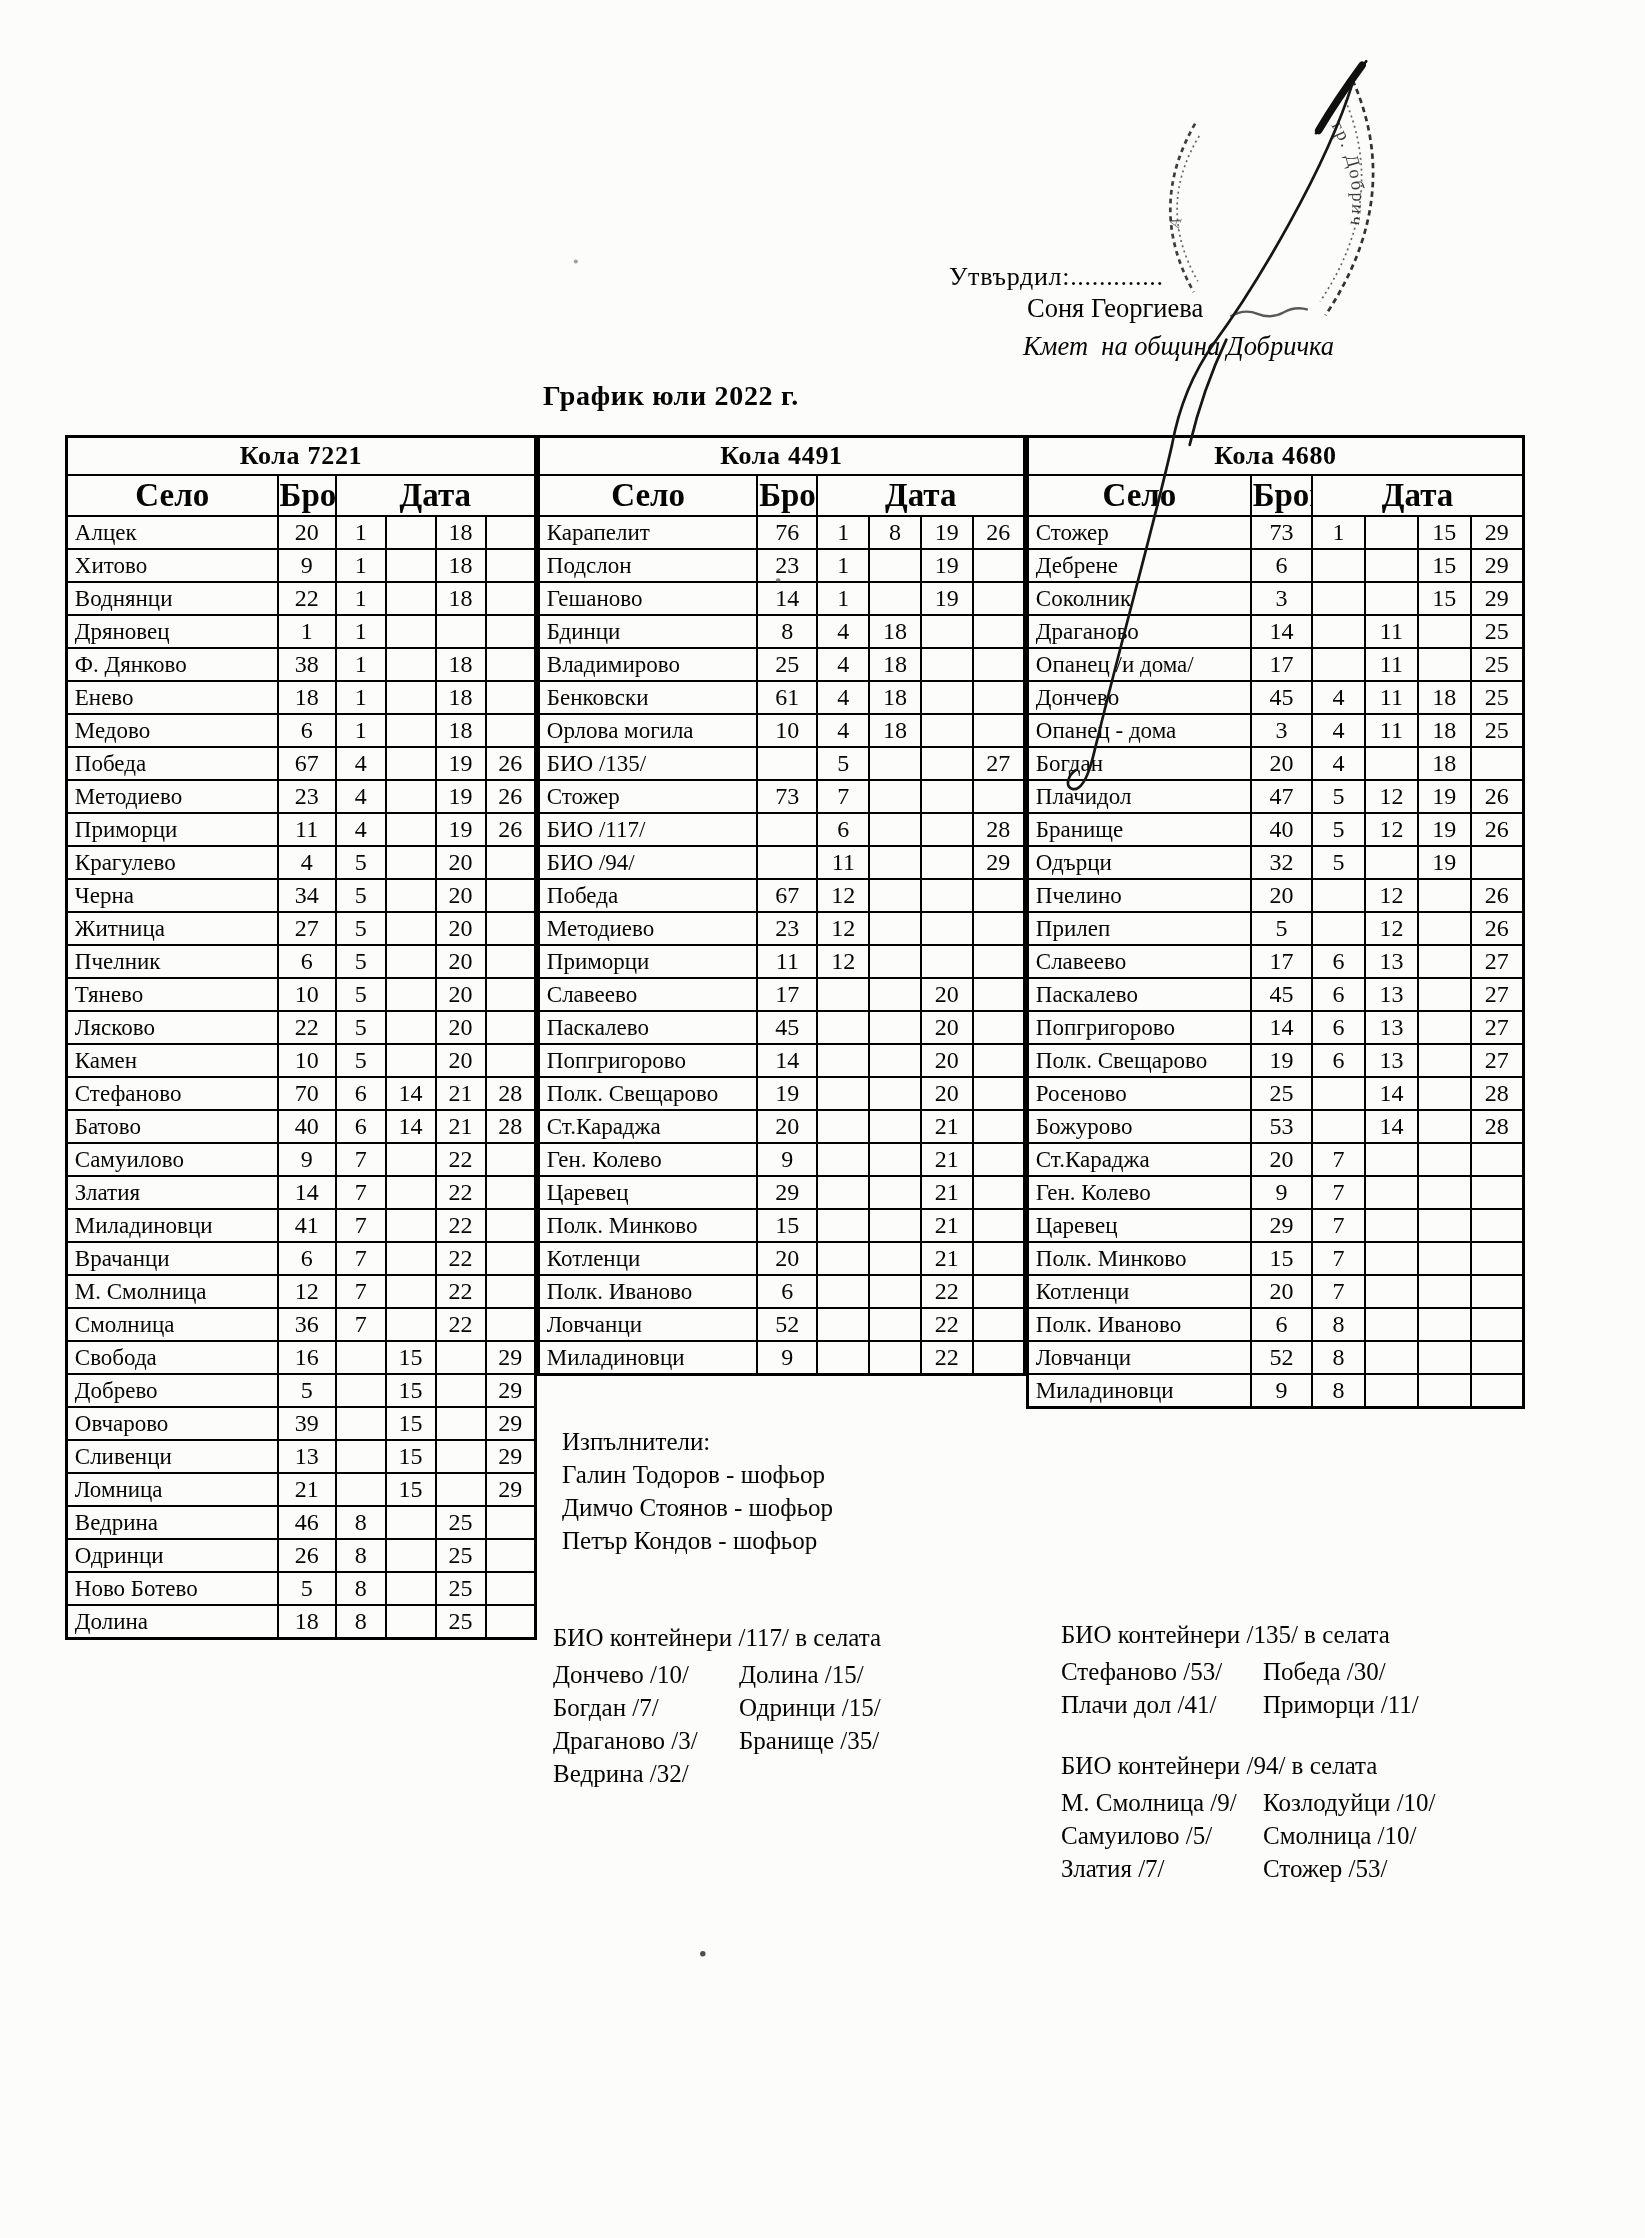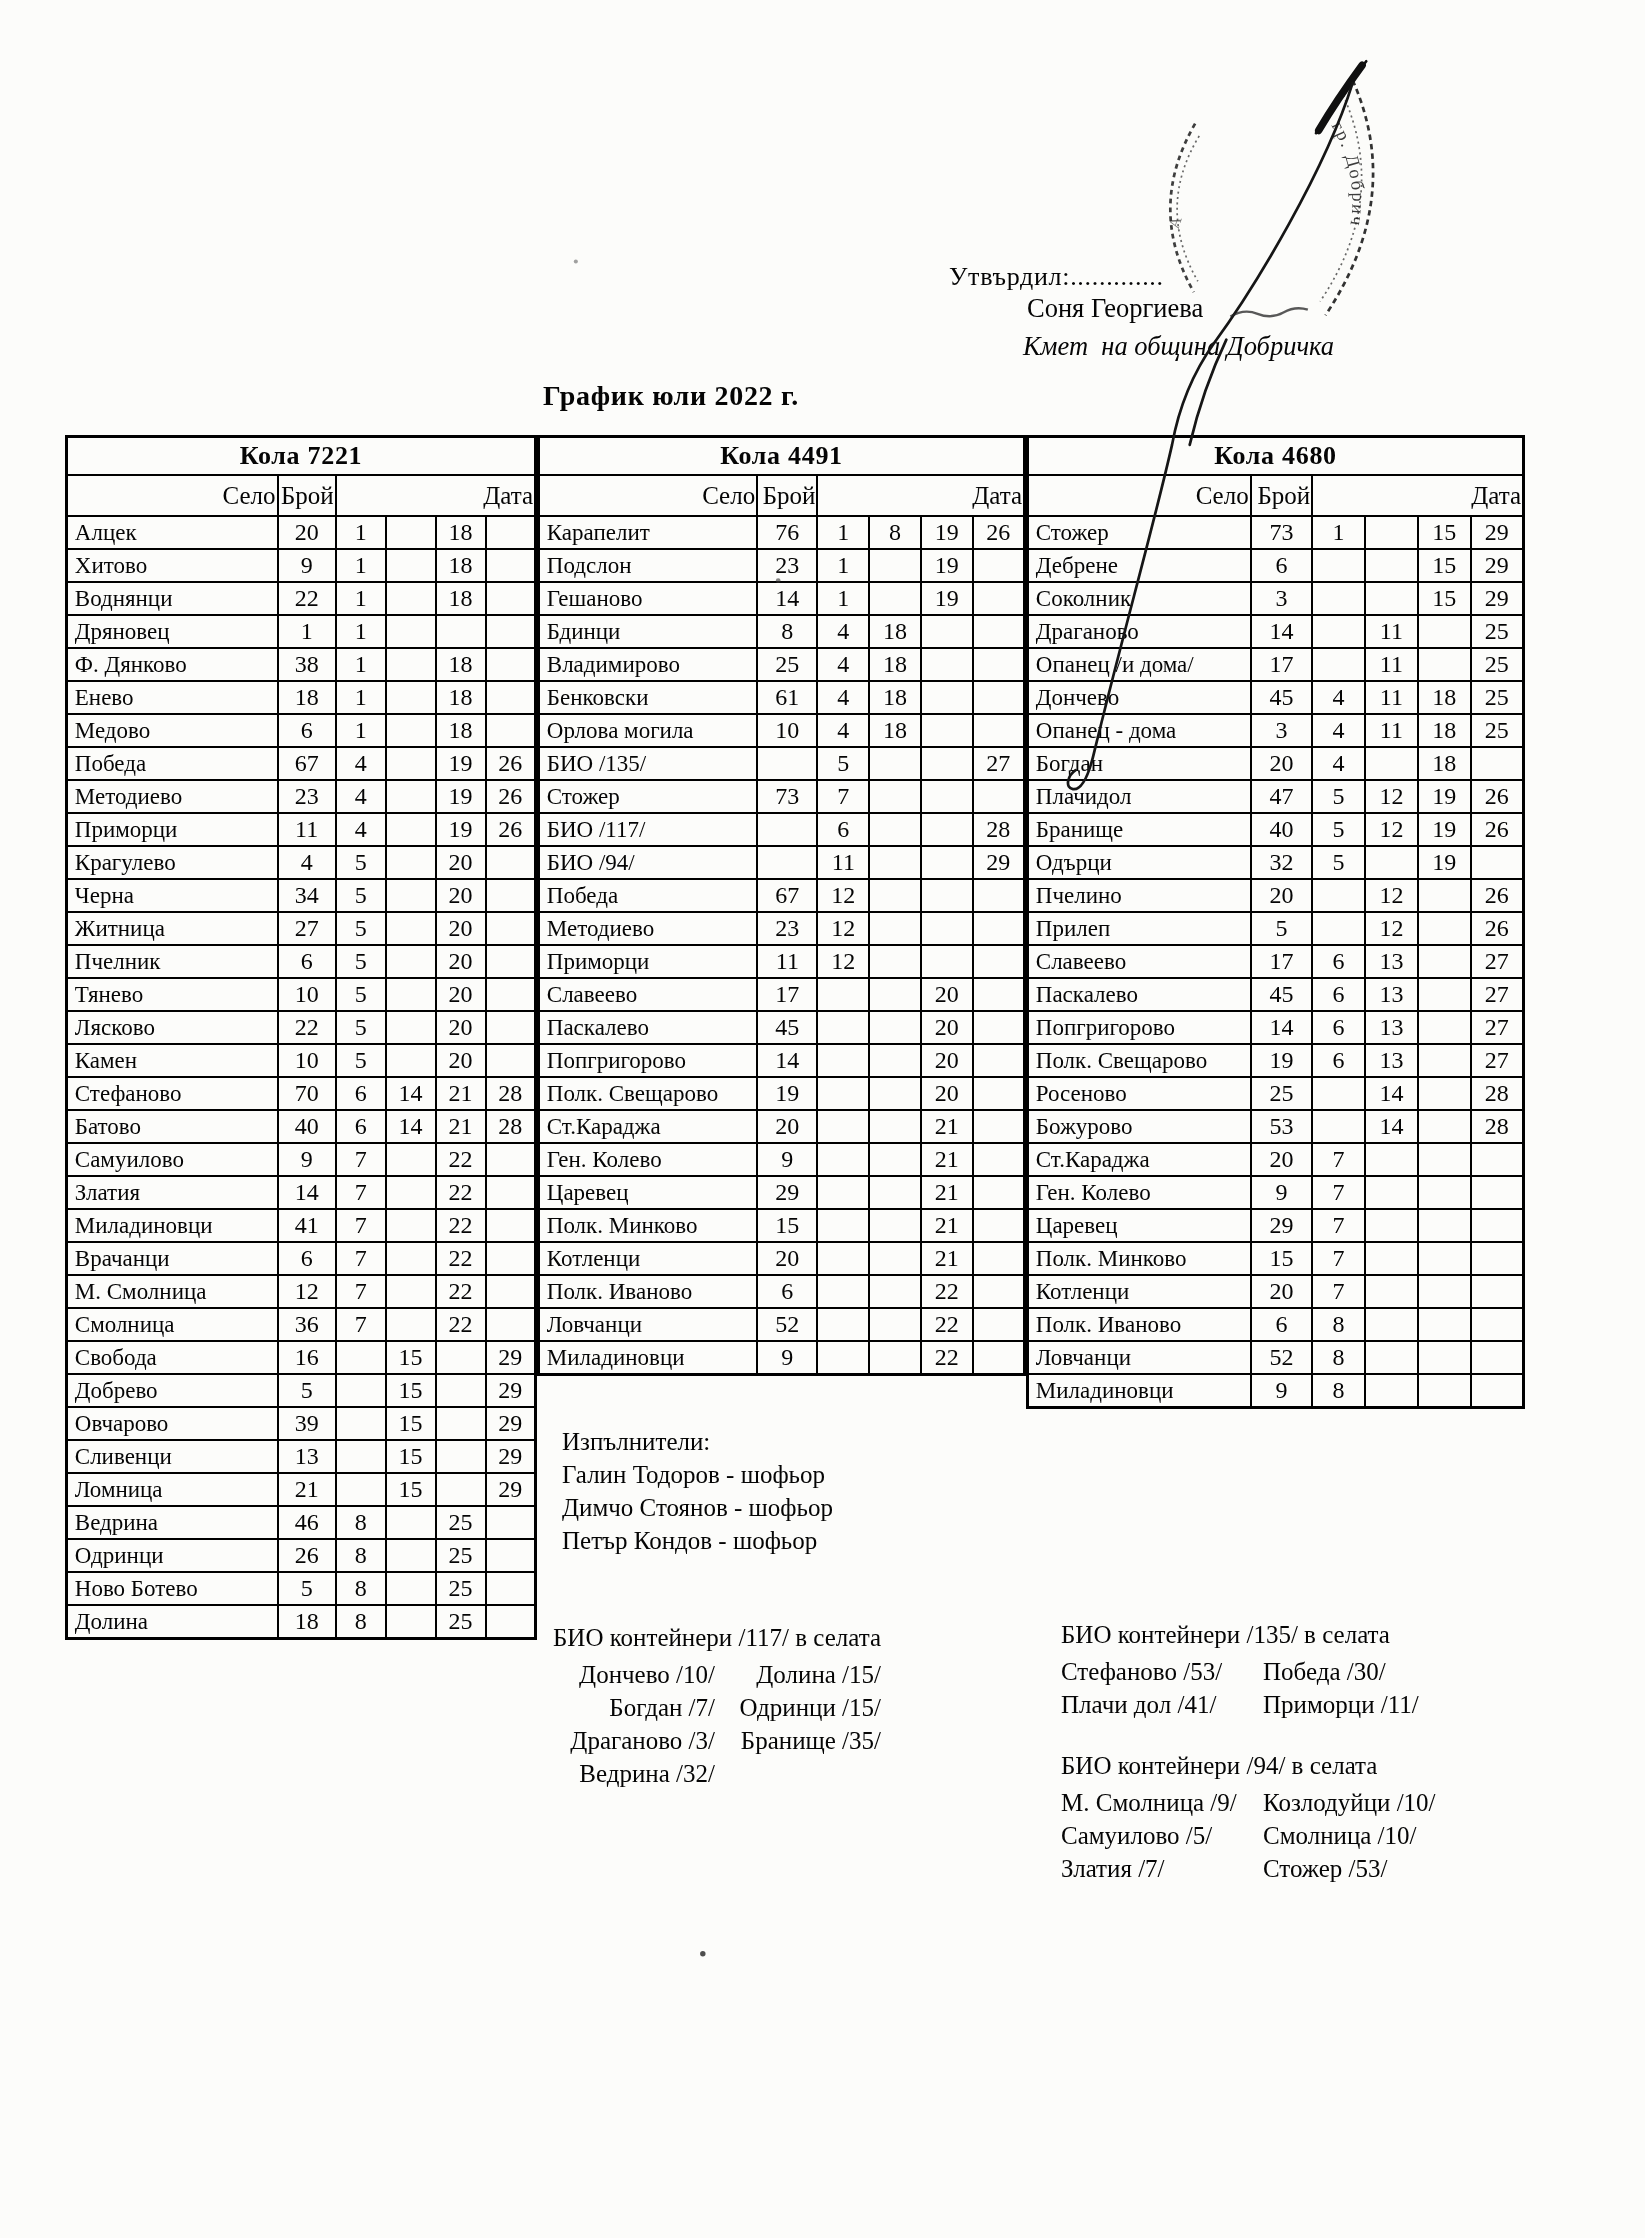--- a/index.html
+++ b/index.html
@@ -13,30 +13,30 @@
   .signer-title{position:absolute;left:1023px;top:331px;font-size:26.5px;font-style:italic;white-space:pre;}
   .doc-title{position:absolute;left:543px;top:380px;font-size:28px;font-weight:bold;letter-spacing:0.7px;}
 
   
   .tables{position:absolute;left:65px;top:435px;display:flex;align-items:flex-start;z-index:1;}
   .twrap0{width:472px}.twrap1{width:489px}.twrap2{width:499px}
   table.sched{border-collapse:collapse;table-layout:fixed;width:100%;}
   table.sched th,table.sched td{border:2px solid #000;overflow:hidden;}
   table.sched{border:3.4px solid #000;}
   th.tt{height:34px;font-size:26px;font-weight:bold;text-align:center;letter-spacing:0.7px;font-family:Liberation Serif, serif;}
-  th.hc{height:37px;font-size:25px;font-weight:normal;text-align:right;}
+  th.hc{height:37px;font-size:33px;font-weight:bold;text-align:center;}
   td.v{height:31px;font-size:23px;text-align:left;padding:0 2.7px 0 6.8px;white-space:nowrap;}
   td.n{height:31px;font-size:24px;text-align:center;padding:0;}
 
   
   .exec{position:absolute;left:534px;top:1425px;font-size:25px;line-height:33px;z-index:1;padding-left:28px;}
   .bio{position:absolute;font-size:25px;z-index:1;}
   .bio .bt{height:33px;margin-bottom:4.1px;}
   .bio .brow{display:grid;height:33px;align-items:baseline;white-space:nowrap;gap:24px;}
-  .bio1{left:553px;top:1624px;text-align:right;}  .bio1 .brow{grid-template-columns:162px auto;}
+  .bio1{left:553px;top:1624px;}  .bio1 .brow{grid-template-columns:162px auto;}
   .bio2{left:1061px;top:1621px;} .bio2 .brow{grid-template-columns:178px auto;}
   .bio3{left:1061px;top:1752px;} .bio3 .brow{grid-template-columns:178px auto;}
 
   
   .ink{position:absolute;left:0;top:0;z-index:5;pointer-events:none;}
 </style>
 </head>
 <body>
 
 <div class="page">

